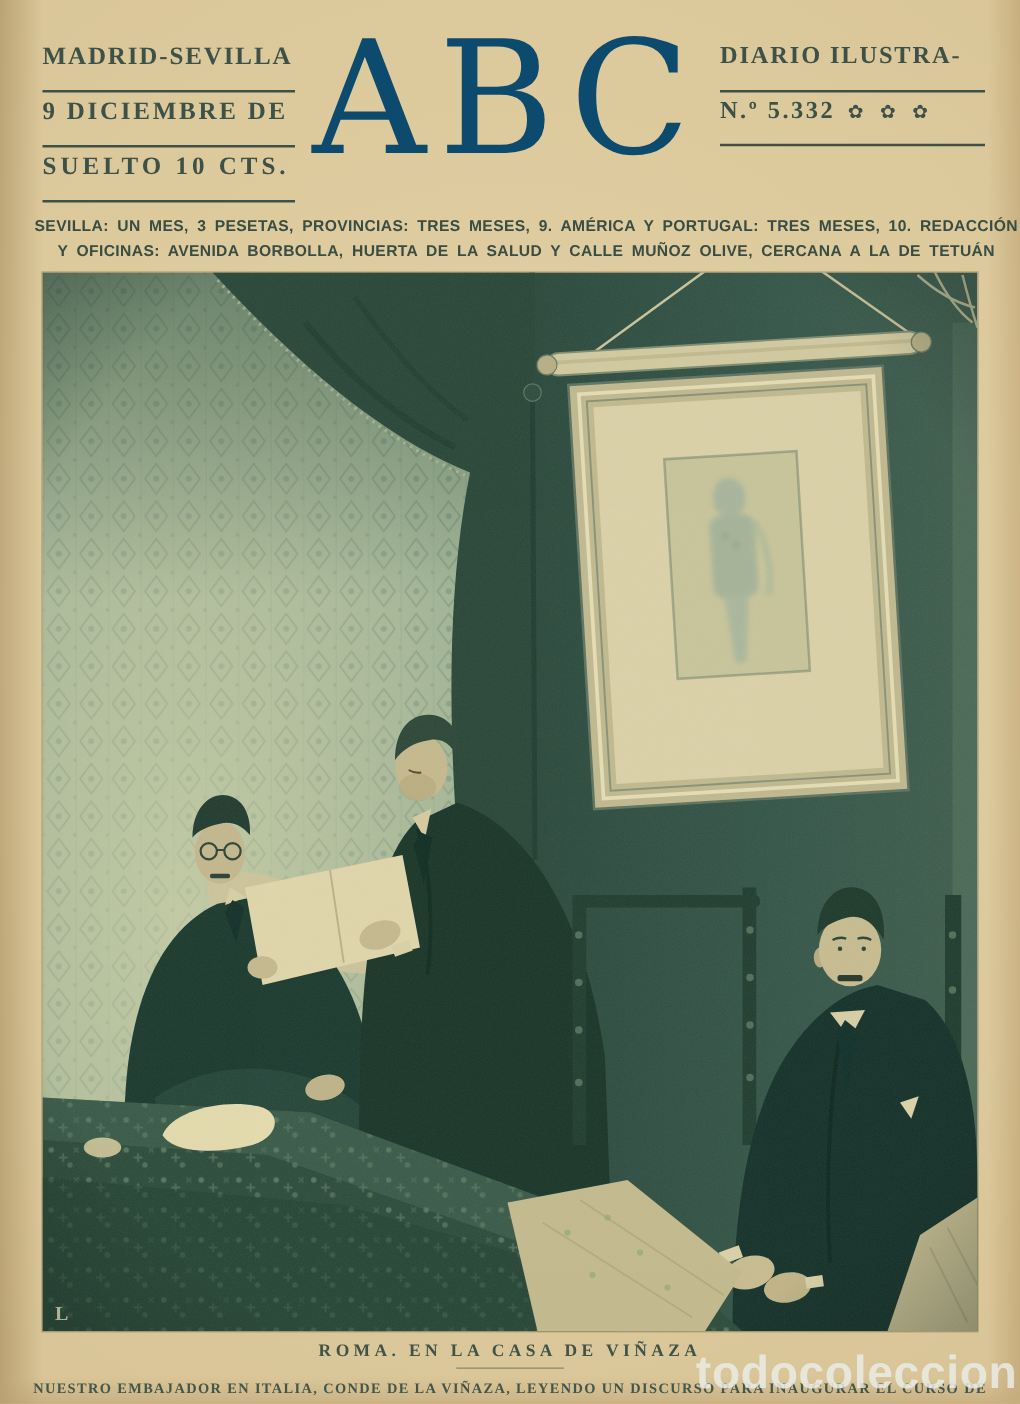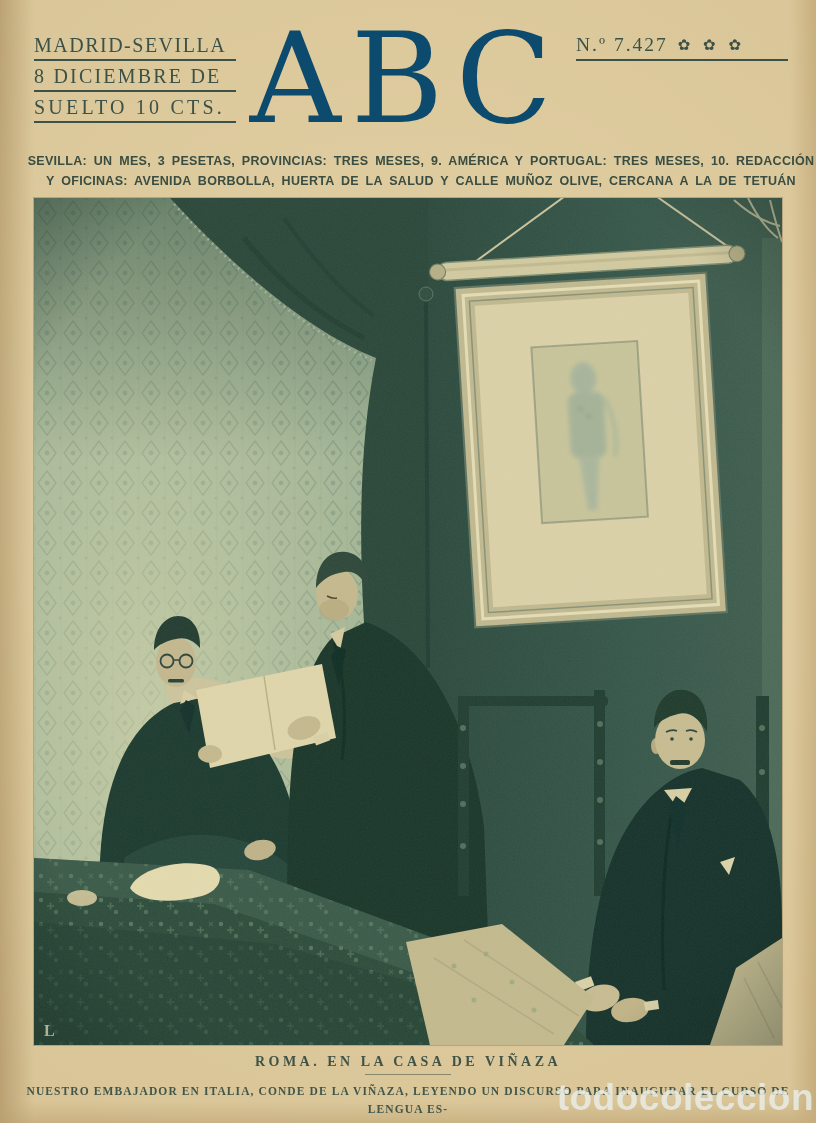--- a/index.html
+++ b/index.html
@@ -18,24 +18,24 @@
       var(--paper);
     font-family:"Liberation Serif", serif;
     color:var(--ink);
   }
   .masthead{display:flex;justify-content:space-between;align-items:flex-start;padding:30px 28px 0 34px;}
   .mast-box{display:flex;flex-direction:column;}
   .box-left{width:202px;}
   .box-right{width:212px;}
   .mast-line{
     display:block;white-space:nowrap;
-    font-weight:normal;font-size:20px;line-height:1;
+    font-weight:bold;font-size:20px;line-height:1;
     letter-spacing:1.5px;color:var(--ink);
     border-bottom:2.5px solid var(--ink);
-    padding:5px 0 4px;
+    padding:5px 0 17px;
   }
   .box-left .mast-line:nth-child(2){letter-spacing:2.2px;}
   .box-left .mast-line:nth-child(3){letter-spacing:3.2px;}
   .box-left .mast-line:nth-child(4){letter-spacing:2.4px;}
   .box-right .mast-line{font-size:19.5px;}
   .box-right .mast-line:nth-child(3){letter-spacing:5.5px;}
   .issue-line{display:flex;align-items:center;gap:10px;}
   .issue-num{letter-spacing:2px;}
   .ornaments{font-family:"DejaVu Sans", sans-serif;font-size:15px;letter-spacing:4px;color:var(--ink);transform:translateY(1px);}
   .logo{
@@ -68,29 +68,30 @@
     text-shadow:0 0 1px rgba(200,205,200,.3);
     margin-left:34px;
   }
 </style>
 </head>
 <body>
 
 <header class="masthead">
   <div class="mast-box box-left">
     <span class="mast-line">MADRID-SEVILLA</span>
-    <span class="mast-line">8 DICIEMBRE DE</span>
+    <span class="mast-line">9 DICIEMBRE DE</span>
     <span class="mast-line">SUELTO 10 CTS.</span>
   </div>
 
   <div class="logo">ABC</div>
 
   <div class="mast-box box-right">
+    <span class="mast-line">DIARIO ILUSTRA-</span>
     <span class="mast-line issue-line">
-      <span class="issue-num">N.º 7.427</span>
+      <span class="issue-num">N.º 5.332</span>
       <span class="ornaments">✿ ✿ ✿</span>
     </span>
   </div>
 </header>
 
 <div class="subscription">
   <span class="sub-line">SEVILLA: UN MES, 3 PESETAS, PROVINCIAS: TRES MESES, 9. AMÉRICA Y PORTUGAL: TRES MESES, 10. REDACCIÓN</span><br>
   <span class="sub-line">Y OFICINAS: AVENIDA BORBOLLA, HUERTA DE LA SALUD Y CALLE MUÑOZ OLIVE, CERCANA A LA DE TETUÁN</span>
 </div>
 

